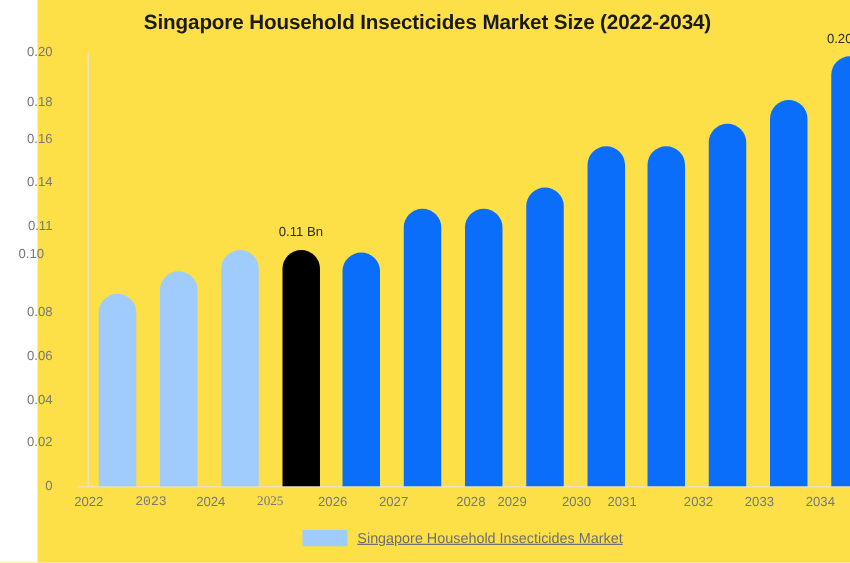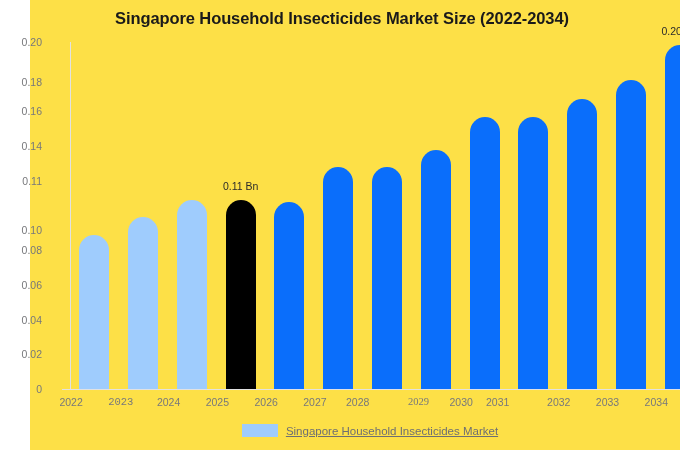--- a/index.html
+++ b/index.html
@@ -146,21 +146,21 @@
 
   <div id="y-axis-line"></div>
   <div id="x-axis-line"></div>
 
   <div id="y-ticks">
       <div class="y-tick" style="top: 389px;">0</div>
       <div class="y-tick" style="top: 354.3px;">0.02</div>
       <div class="y-tick" style="top: 319.6px;">0.04</div>
       <div class="y-tick" style="top: 284.9px;">0.06</div>
       <div class="y-tick" style="top: 250.2px;">0.08</div>
-      <div class="y-tick" style="top: 230px;">0.10</div>
+      <div class="y-tick" style="top: 203px; text-align: center;">0.10</div>
       <div class="y-tick" style="top: 180.8px;">0.11</div>
       <div class="y-tick" style="top: 146.1px;">0.14</div>
       <div class="y-tick" style="top: 111.4px;">0.16</div>
       <div class="y-tick" style="top: 82px;">0.18</div>
       <div class="y-tick" style="top: 42px;">0.20</div>
     </div>
 
   <div id="plot-area">
       <div class="bar-group" style="left: 9.38462px;">
         <div class="bar hist" style="height: 154.415px;"></div>
@@ -202,25 +202,25 @@
       <div class="bar-group" style="left: 594.615px;">
         <div class="bar proj" style="height: 343.53px;"></div>
         <div class="bar-value-label" style="bottom: 351.53px;">0.20 Bn</div>
       </div>
     </div>
 
   <div id="x-ticks">
       <div class="x-tick" style="left: 29.3846px;">2022</div>
       <div class="x-tick" style="left: 78.1538px; font-family: Liberation Mono, monospace;">2023</div>
       <div class="x-tick" style="left: 126.923px;">2024</div>
-      <div class="x-tick" style="left: 175.692px;">2025</div>
+      <div class="x-tick" style="left: 175.692px; font-family: Liberation Serif, serif;">2025</div>
       <div class="x-tick" style="left: 224.462px;">2026</div>
       <div class="x-tick" style="left: 273.231px;">2027</div>
-      <div class="x-tick" style="left: 316px;">2028</div>
-      <div class="x-tick" style="left: 378px; font-family: Liberation Serif, serif;">2029</div>
+      <div class="x-tick" style="left: 335px;">2028</div>
+      <div class="x-tick" style="left: 368px;">2029</div>
       <div class="x-tick" style="left: 419.538px;">2030</div>
       <div class="x-tick" style="left: 456px;">2031</div>
       <div class="x-tick" style="left: 517.077px;">2032</div>
       <div class="x-tick" style="left: 565.846px;">2033</div>
       <div class="x-tick" style="left: 614.615px;">2034</div>
     </div>
 
   <div id="legend">
     <span id="legend-swatch" style="background: rgb(159, 204, 253);"></span>
     <span id="legend-label">Singapore Household Insecticides Market</span>

